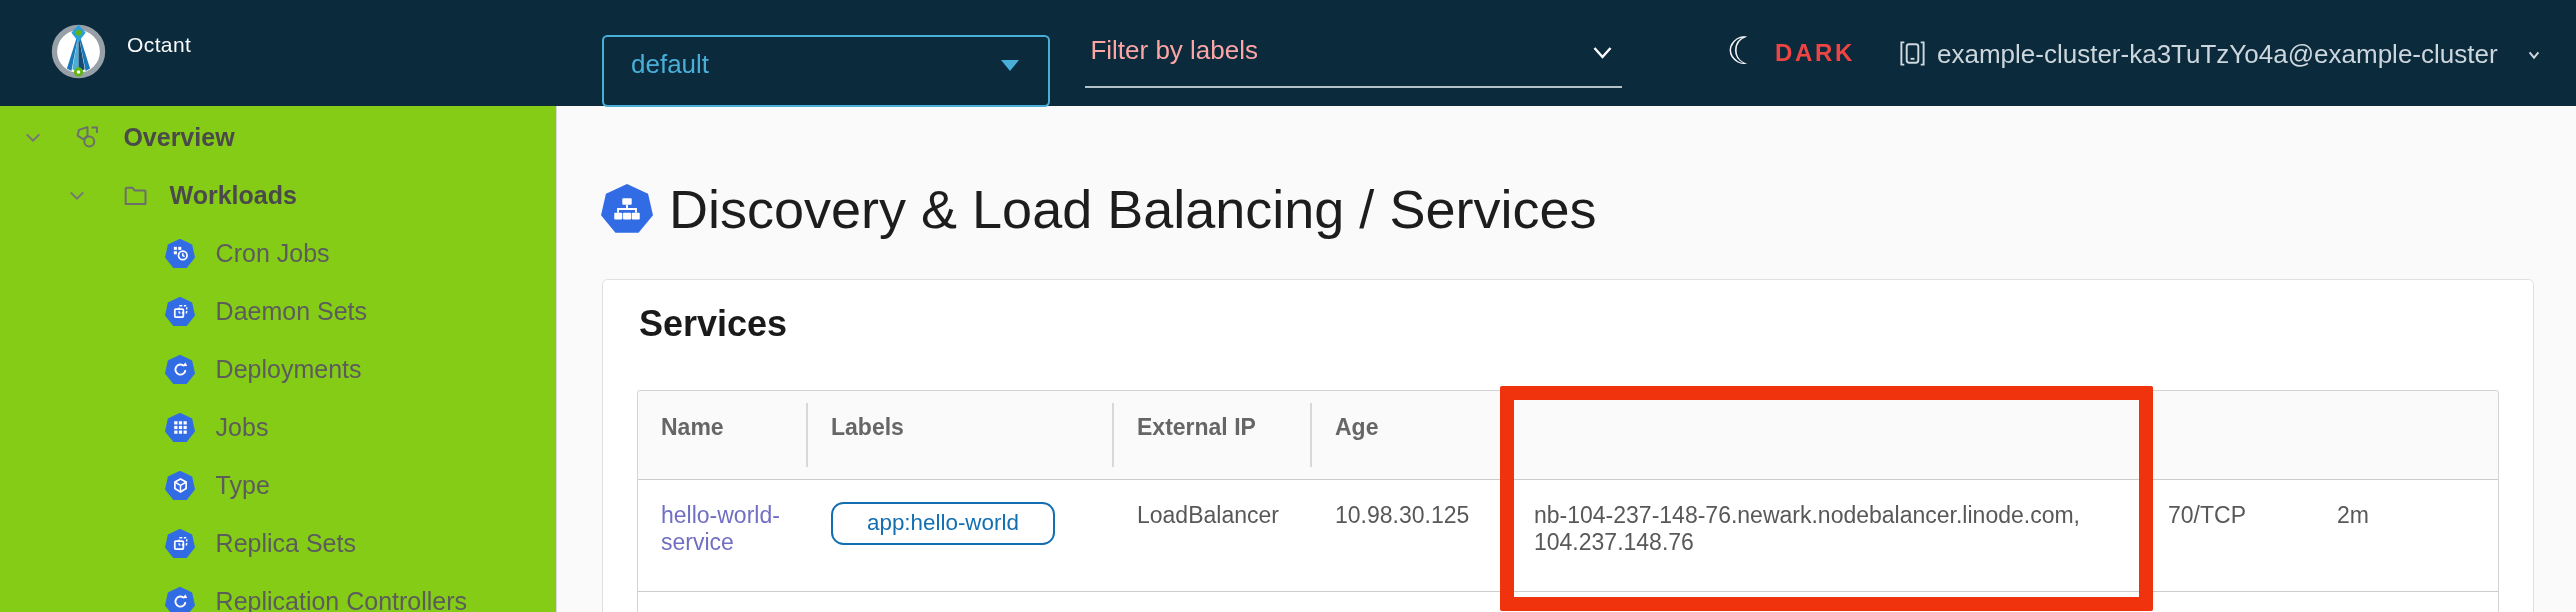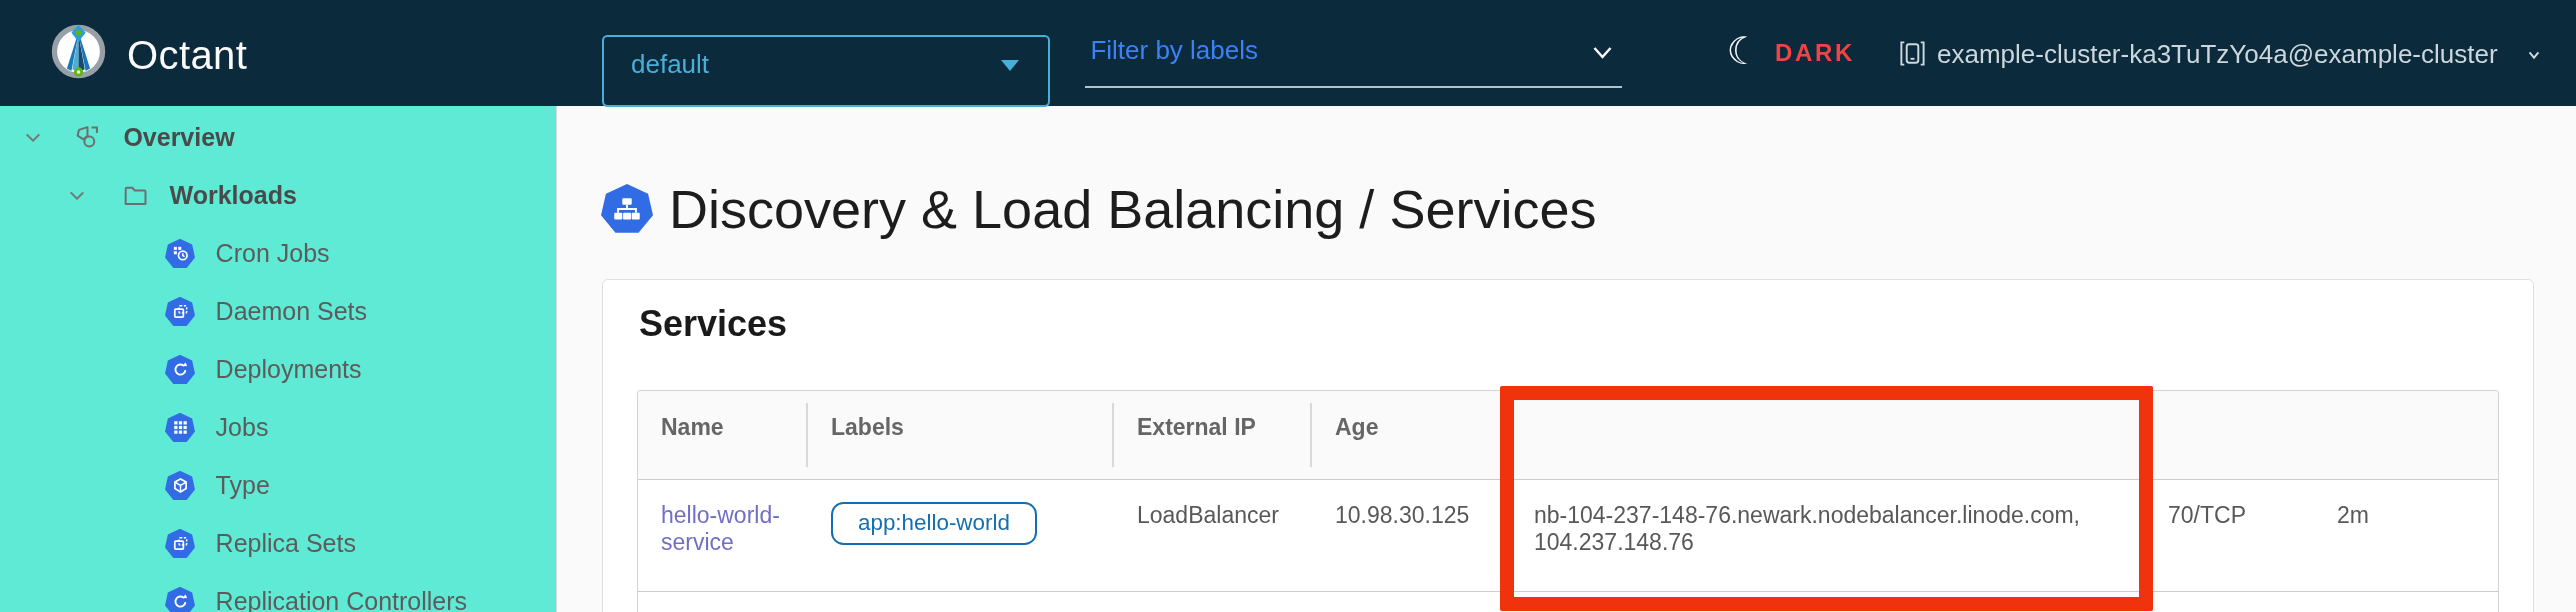--- a/index.html
+++ b/index.html
@@ -9,21 +9,21 @@
     position:relative; width:2576px; height:613px;
     background:#fafafa; overflow:hidden;
   }
 
   
   .navbar{
     position:absolute; left:0; top:0; width:2576px; height:106px;
     background:#0b2a3c;
   }
   .logo{ position:absolute; left:50px; top:23px; width:57px; height:57px; }
-  .brand{ position:absolute; left:127px; top:33px; font-size:40px; color:#fafafa; letter-spacing:0.4px; }
+  .brand{ position:absolute; left:127px; top:33px; font-size:21px; color:#fafafa; letter-spacing:0.4px; }
 
   .ns-select{
     position:absolute; left:602px; top:35px; width:448px; height:72px;
     border:2.2px solid #49afd9; border-radius:5.4px; cursor:pointer;
   }
   .ns-select .ns-value{
     position:absolute; left:27px; top:0; line-height:55px;
     font-size:26px; color:#49afd9;
   }
   .ns-caret{
@@ -31,21 +31,21 @@
     border-left:9px solid transparent; border-right:9px solid transparent;
     border-top:11.6px solid #49afd9;
   }
 
   .label-filter{
     position:absolute; left:1085px; top:18px; width:537px; height:70px;
     border-bottom:2.2px solid #b6c2c9; cursor:text;
   }
   .label-filter .placeholder{
     position:absolute; left:5.4px; top:0; line-height:64px;
-    font-size:26px; color:#3b82f6;
+    font-size:26px; color:#fca5a5;
   }
   .label-filter svg{ position:absolute; right:7.2px; top:21.5px; }
 
   .theme-toggle{ position:absolute; left:1723px; top:0; height:106px; cursor:pointer; }
   .moon{
     position:absolute; left:3.6px; top:29.5px; font-size:38px; color:#fafafa;
     font-family:"DejaVu Sans",sans-serif; line-height:43px;
   }
   .theme-label{
     position:absolute; left:52px; top:39px; font-size:24px; font-weight:700;
@@ -55,21 +55,21 @@
   .context{ position:absolute; left:1898px; top:0; height:106px; cursor:pointer; }
   .context .host-icon{ position:absolute; left:0; top:39px; }
   .context-label{
     position:absolute; left:39px; top:39px; font-size:26px; color:#ccd6dc; white-space:nowrap;
   }
   .context .ctx-caret{ position:absolute; left:628px; top:47px; }
 
   
   .sidebar{
     position:absolute; left:0; top:106px; width:557px; height:507px;
-    background:#5eead4; border-right:1.8px solid #d8d8d8; overflow:hidden;
+    background:#84cc16; border-right:1.8px solid #d8d8d8; overflow:hidden;
   }
   .nav-row{ height:58px; display:flex; align-items:center; cursor:pointer; }
   .nav-row:first-child{ margin-top:2.7px; }
   .nav-label{ font-size:25px; color:#5c5c5c; white-space:nowrap; }
   .nav-label.parent{ font-weight:600; color:#4a4a4a; }
   .chev{ flex:0 0 auto; }
   .l0 .chev{ margin-left:24px; }
   .l0 .tree-icon{ margin-left:32px; }
   .l0 .nav-label{ margin-left:22.4px; }
   .l1 .chev{ margin-left:68px; }
@@ -117,21 +117,21 @@
   }
   .dg-row{ background:#fff; min-height:112px; border-bottom:1.8px solid #ccc; }
   .dg-cell{ padding:21.5px 21.5px 0 23px; font-size:23px; color:#585858; line-height:27px; }
   .dg-cell.ext{ padding-right:12.5px; }
   .dg-filler{ height:72px; background:#fff; }
 
   .res-link{ color:#706fc3; cursor:pointer; text-decoration:none; }
 
   .badge{
     display:inline-block; border:2.2px solid #146fb2; border-radius:12.5px;
-    padding:0 25px; height:43px; line-height:38px;
+    padding:0 34px; height:43px; line-height:38px;
     font-size:22.4px; color:#146fb2; background:#fff; white-space:nowrap; cursor:pointer;
   }
 
   
   .highlight-box{
     position:absolute; left:1500px; top:386px; width:653px; height:225px;
     border:14.3px solid #f1330d; border-radius:1.8px; z-index:50; pointer-events:none;
   }
 
   svg{ display:block; }

